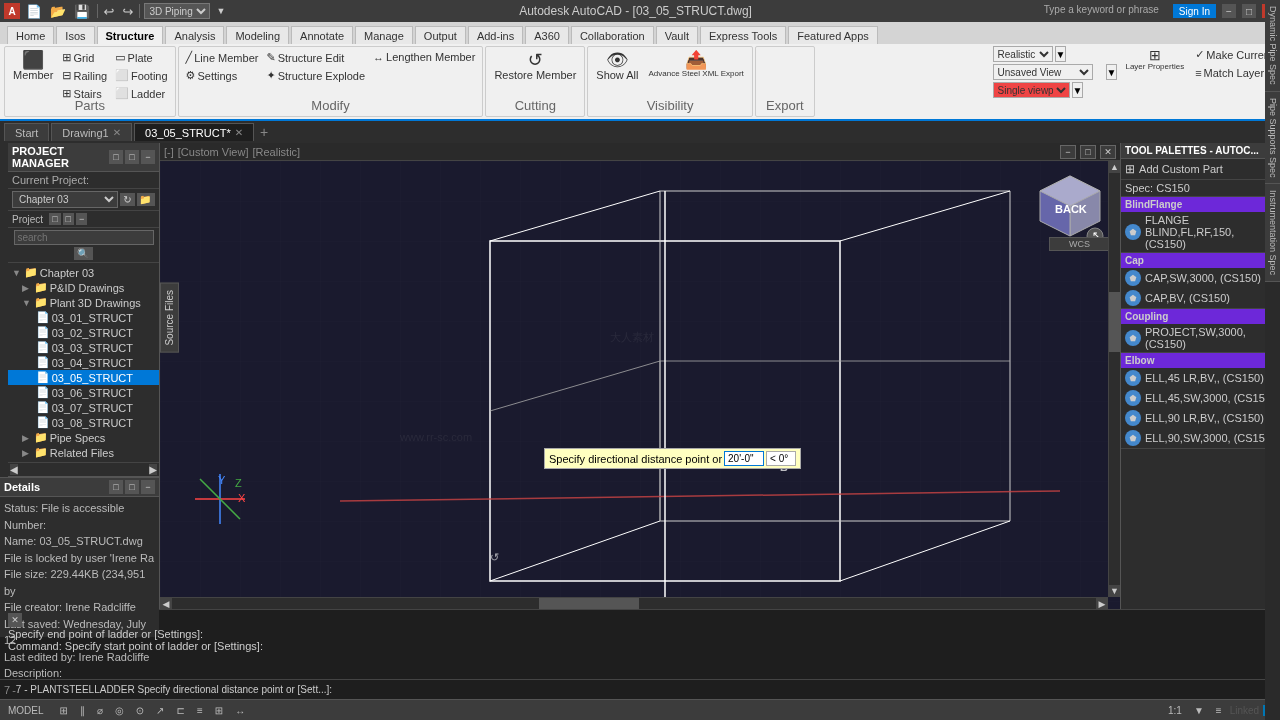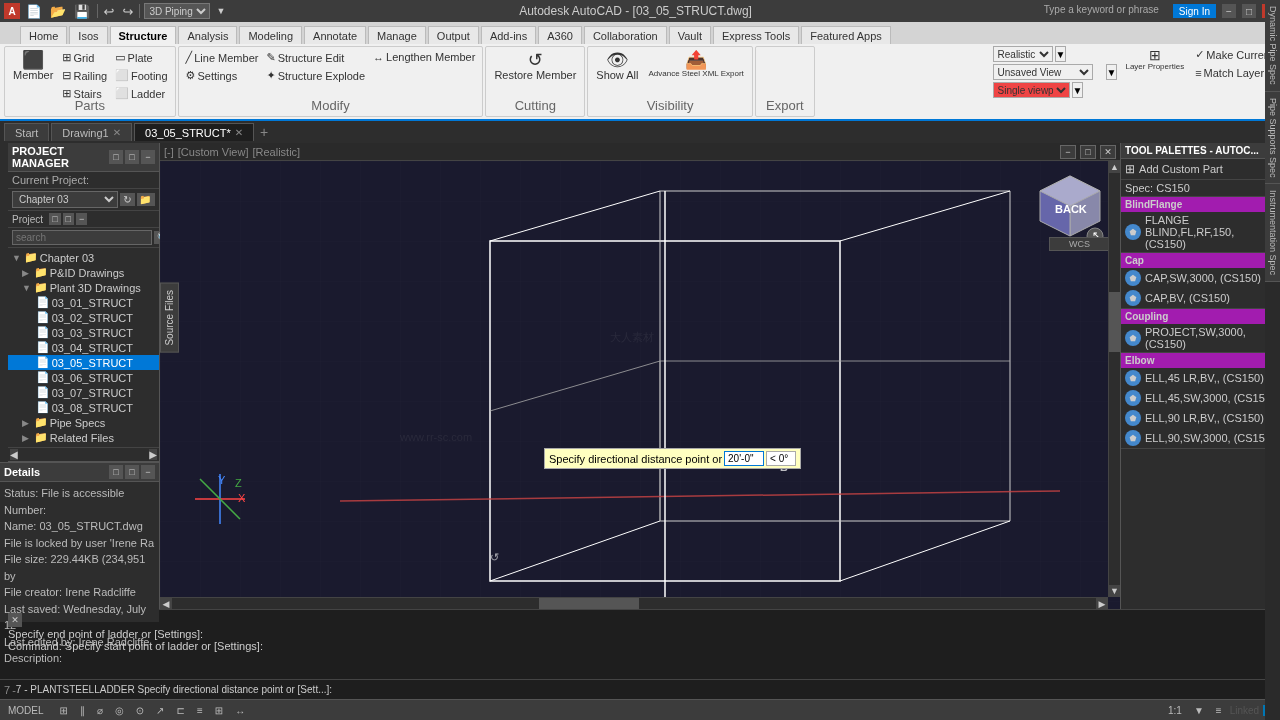--- a/index.html
+++ b/index.html
@@ -17,21 +17,21 @@
     }
     #titlebar .title-left { display: flex; align-items: center; gap: 4px; }
     #titlebar .title-center { flex: 1; text-align: center; font-size: 12px; }
     #titlebar .title-right { display: flex; gap: 6px; }
     #titlebar .win-btn { background: #555; color: #ccc; border: none; width: 14px; height: 14px; cursor: pointer; font-size: 10px; display: flex; align-items: center; justify-content: center; }
     #ribbon-tabs {
       background: #d4d4d4;
       display: flex;
       align-items: flex-end;
       height: 22px;
-      padding-left: 20px;
+      padding-left: 7px;
       gap: 2px;
     }
     .ribbon-tab {
       background: #e8e8e8;
       border: 1px solid #bbb;
       border-bottom: none;
       padding: 2px 8px;
       cursor: pointer;
       font-size: 11px;
       color: #333;
@@ -185,20 +185,21 @@
       border-bottom: 1px solid #444;
     }
     #pm-toolbar span { color: #bbb; font-size: 10px; margin-right: 4px; }
 
     #pm-search {
       padding: 2px 4px;
       display: flex;
       align-items: center;
       gap: 2px;
       border-bottom: 1px solid #444;
+      flex-direction: column;
     }
     #pm-search input {
       flex: 1;
       background: #3c3c3c;
       border: 1px solid #666;
       color: #ccc;
       padding: 1px 3px;
       font-size: 10px;
     }
 
@@ -409,21 +410,21 @@
       font-size: 10px;
       font-weight: bold;
       color: #fff;
       border-bottom: 1px solid #555;
       white-space: nowrap;
       overflow: hidden;
       text-overflow: ellipsis;
     }
     .tp-section { border-bottom: 1px solid #444; }
     .tp-section-header {
-      background: #a21caf;
+      background: #6d28d9;
       padding: 2px 4px;
       font-size: 10px;
       font-weight: bold;
       color: #ccc;
       cursor: pointer;
     }
     .tp-item {
       display: flex;
       align-items: center;
       gap: 4px;

